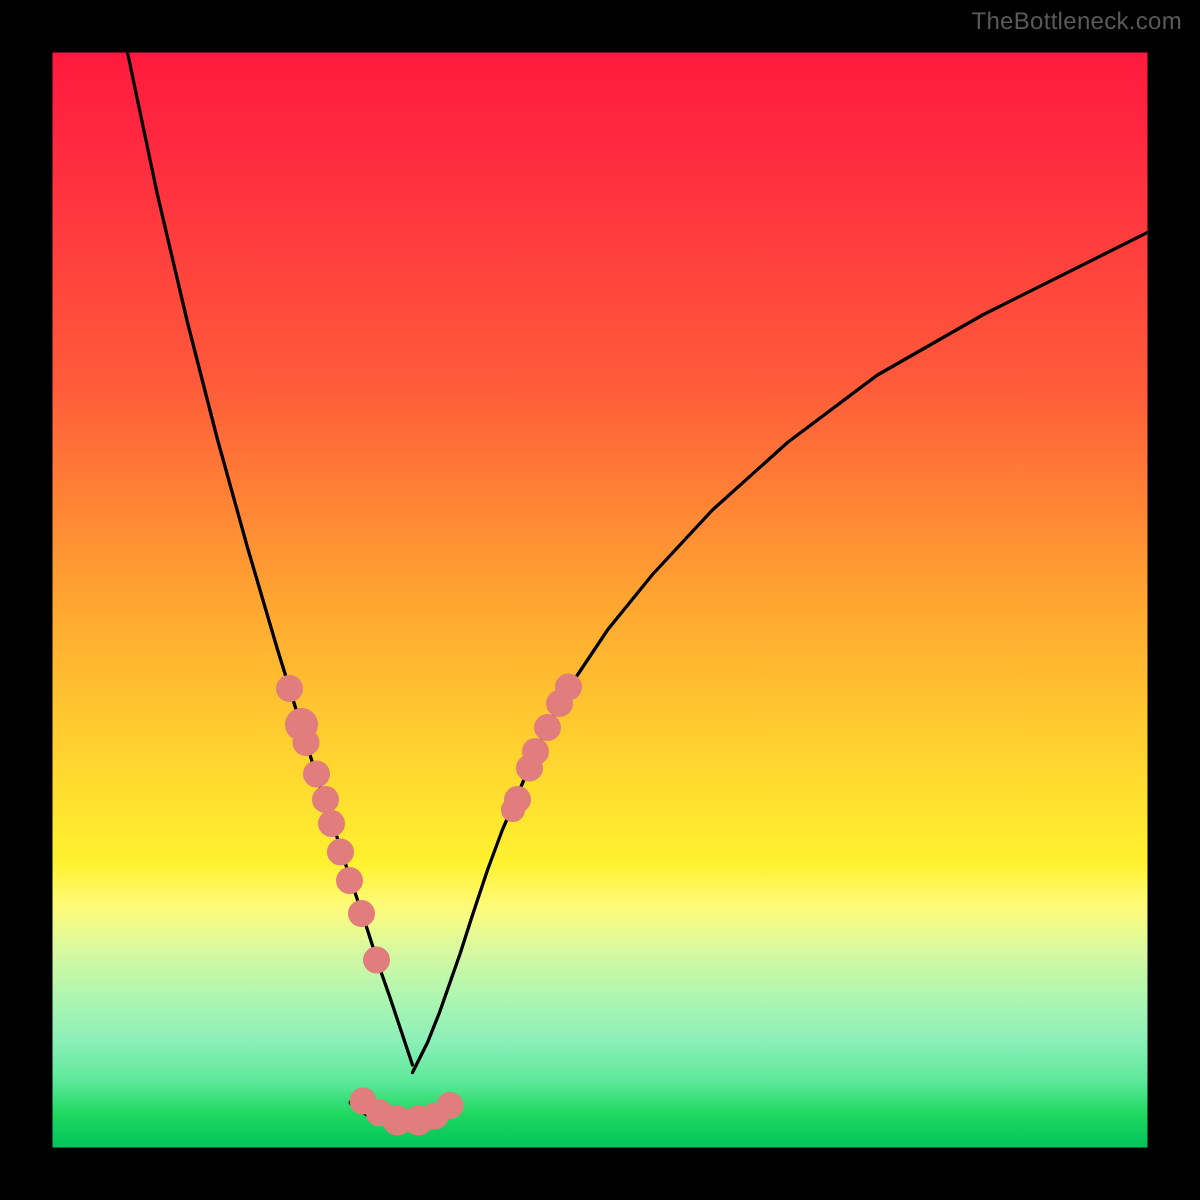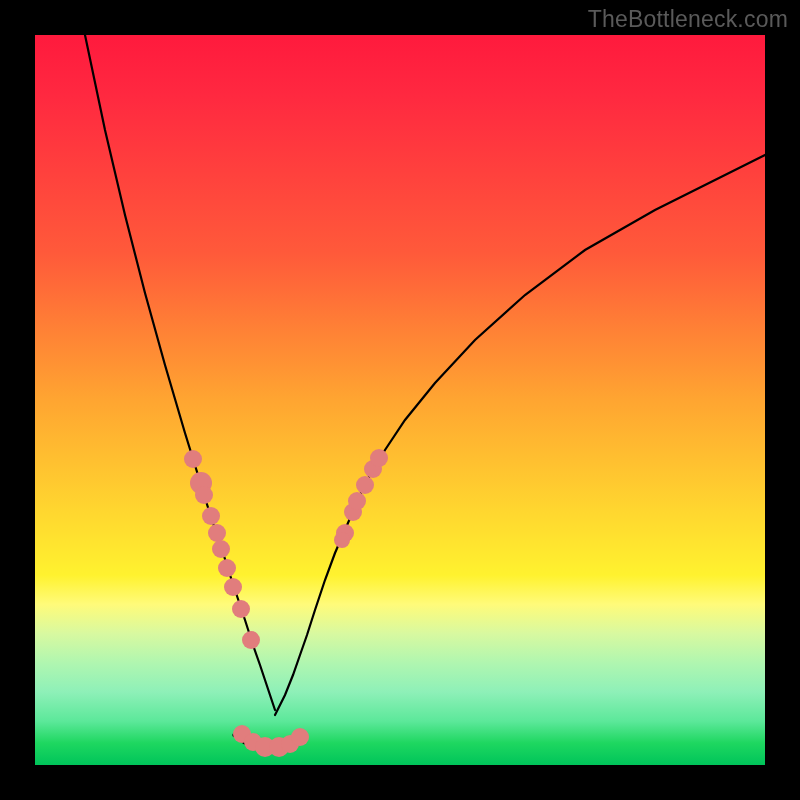--- a/index.html
+++ b/index.html
@@ -41,21 +41,21 @@
       #5ce89a 94%,
       #1ed760 97%,
       #00c45a 100%
     );
   }
   .watermark {
     position: absolute;
     top: 6px;
     right: 12px;
     color: #5a5a5a;
-    font-size: 23px;
+    font-size: 16px;
     font-weight: 500;
     letter-spacing: 0.2px;
     user-select: none;
   }
   svg.curves {
     position: absolute;
     left: 0;
     top: 0;
     width: 730px;
     height: 730px;

